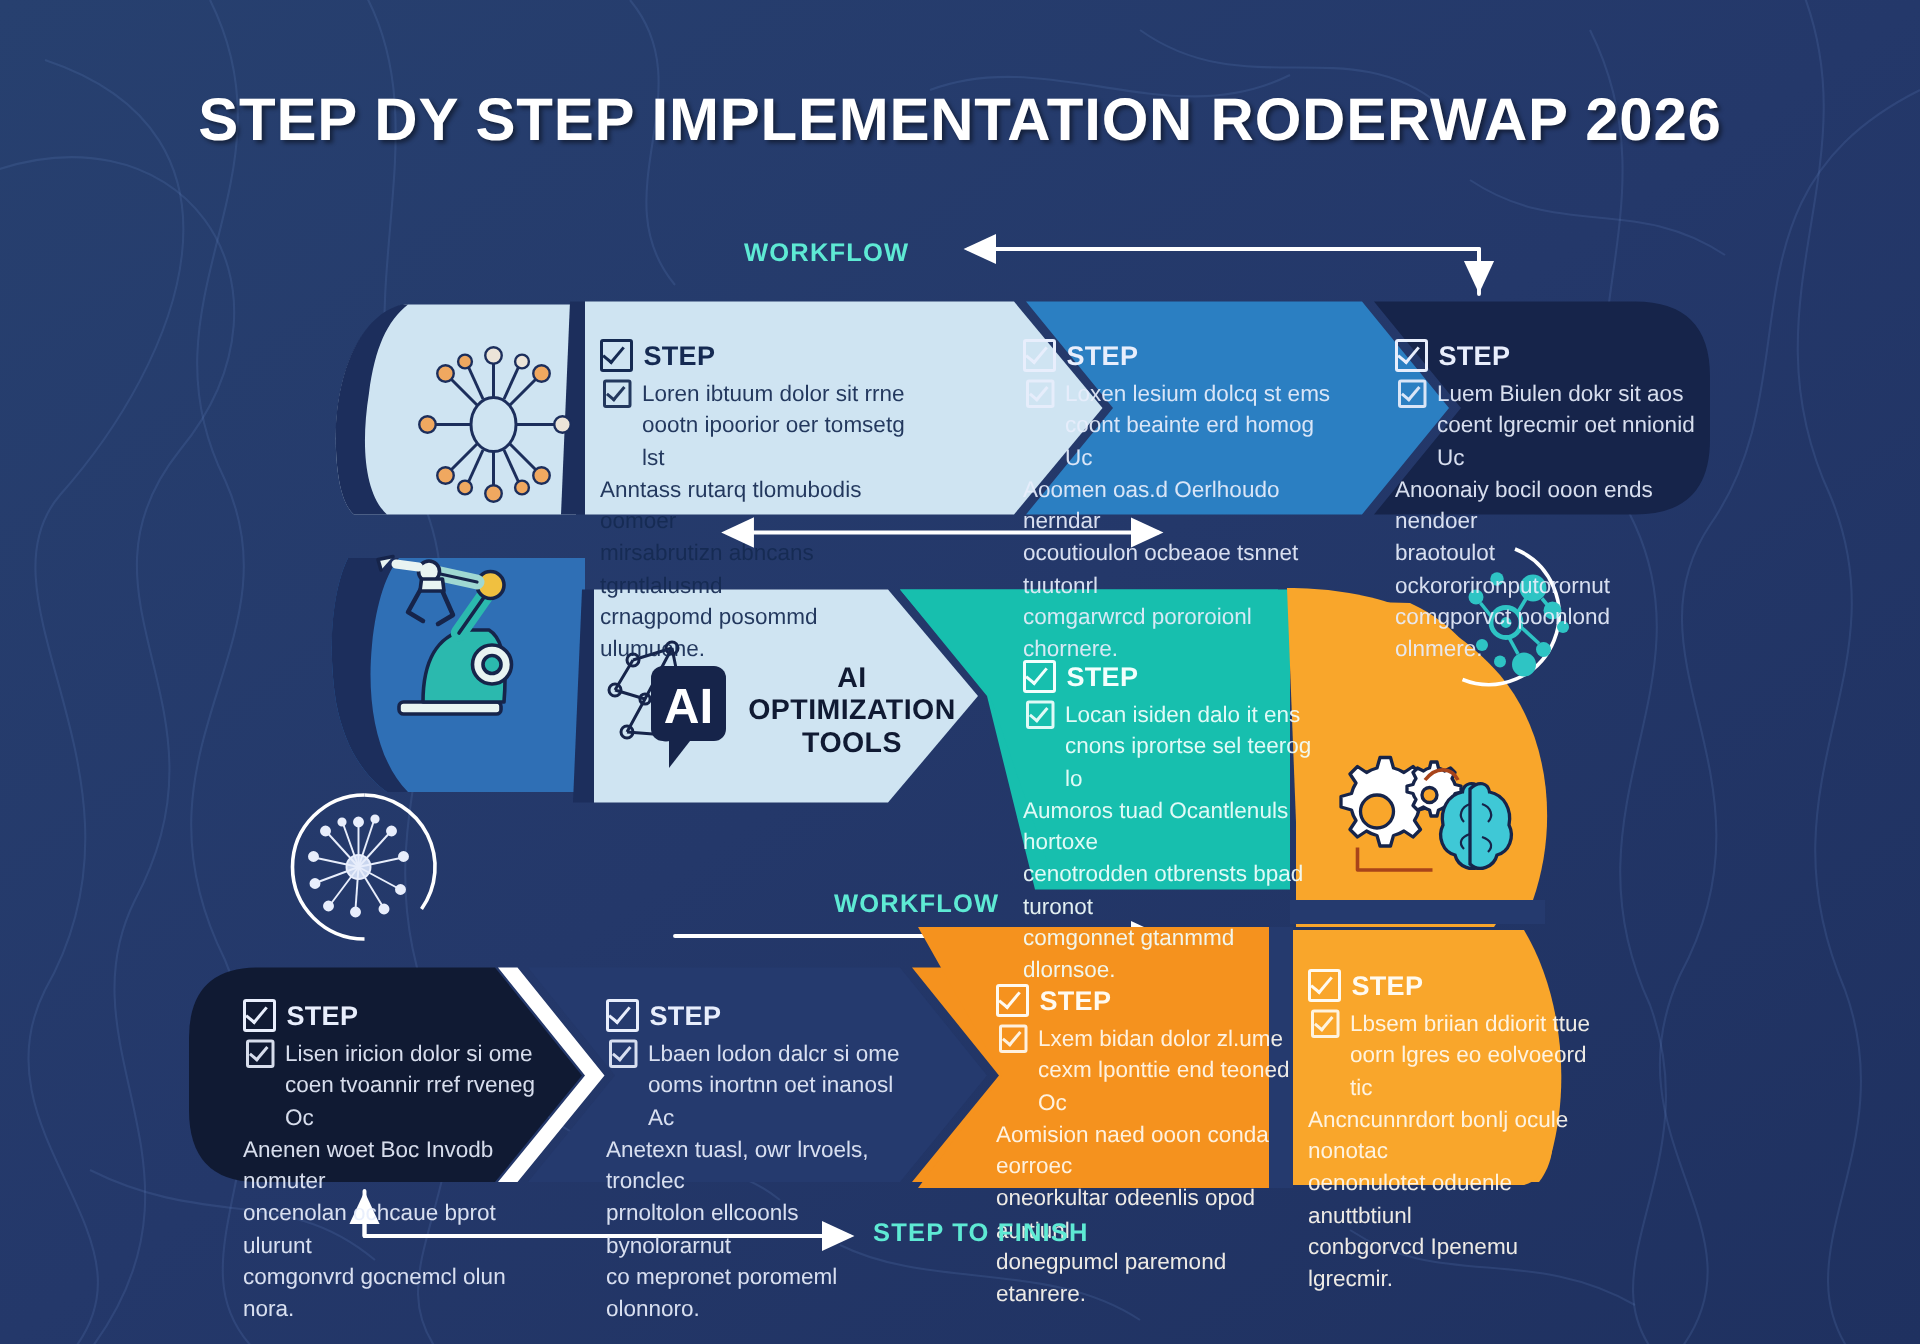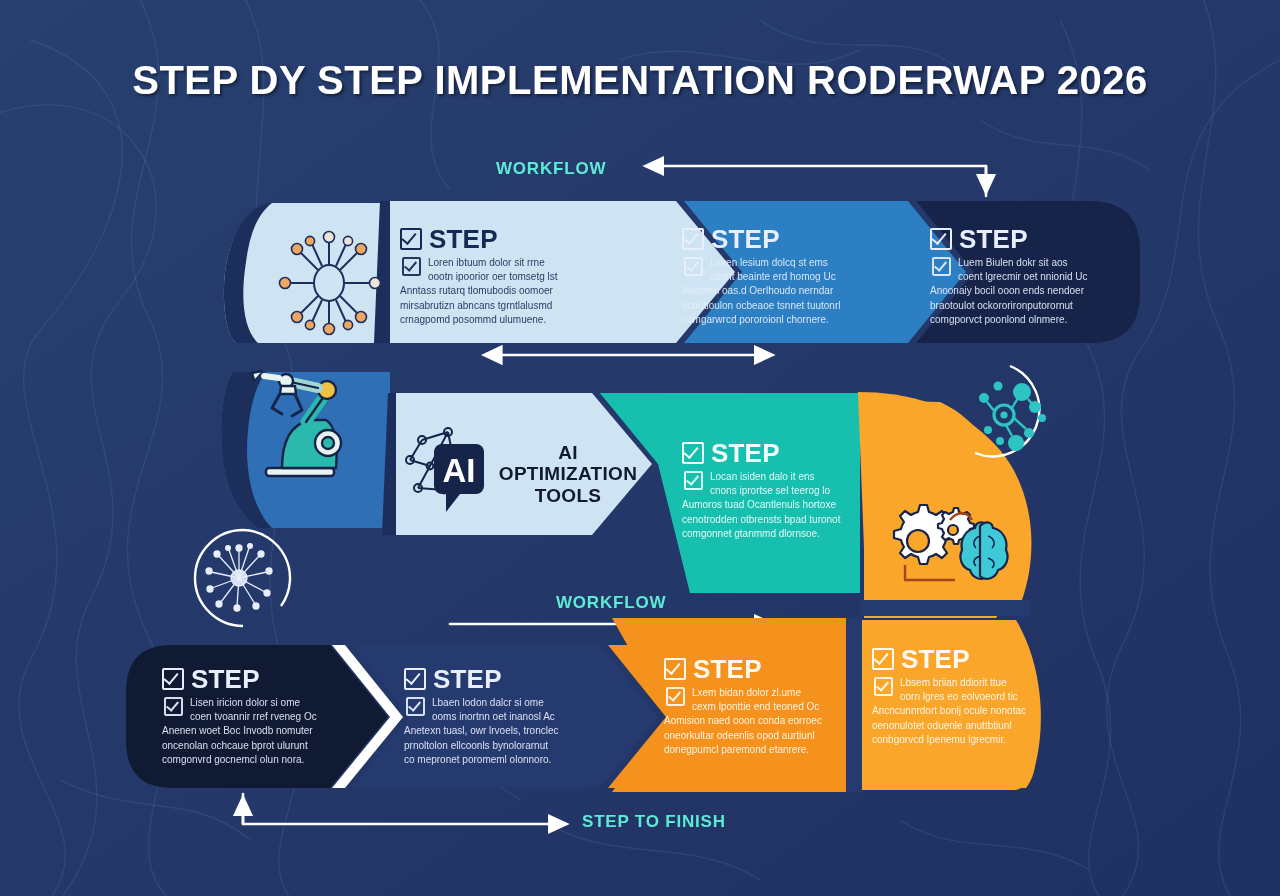--- a/index.html
+++ b/index.html
@@ -68,27 +68,27 @@
     left: 3px; top: 0px;
     width: 6px; height: 12px;
     border-right: 2.6px solid currentColor;
     border-bottom: 2.6px solid currentColor;
     transform: rotate(40deg);
   }
   .chk.sm { width: 15px; height: 15px; border-width: 2px; }
   .chk.sm::after { left: 2.5px; top: 0px; width: 5px; height: 10px;
     border-right-width: 2.2px; border-bottom-width: 2.2px; }
   .step-title {
-    font-size: 26px;
+    font-size: 18px;
     font-weight: bold;
     letter-spacing: 0.2px;
     line-height: 1;
   }
   .step-body {
-    font-size: 10px;
+    font-size: 15px;
     line-height: 1.42;
     opacity: 0.92;
     position: relative;
   }
   .step-body .chk {
     position: absolute;
     left: 2px; top: 1px;
   }
   .step-body .txt { display: block; }
   .step-body .ind { padding-left: 28px; }

